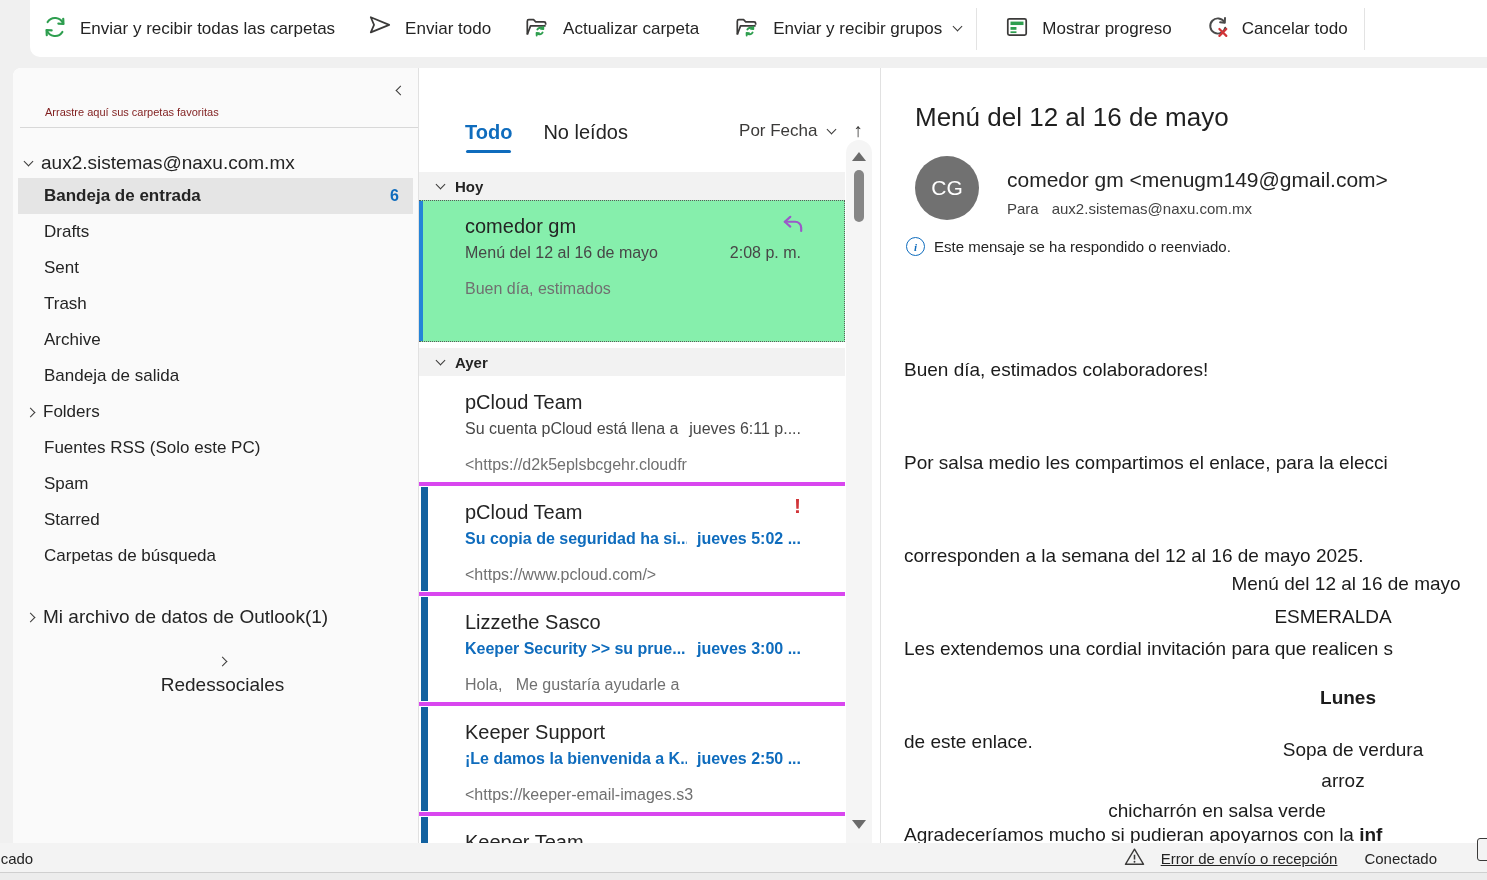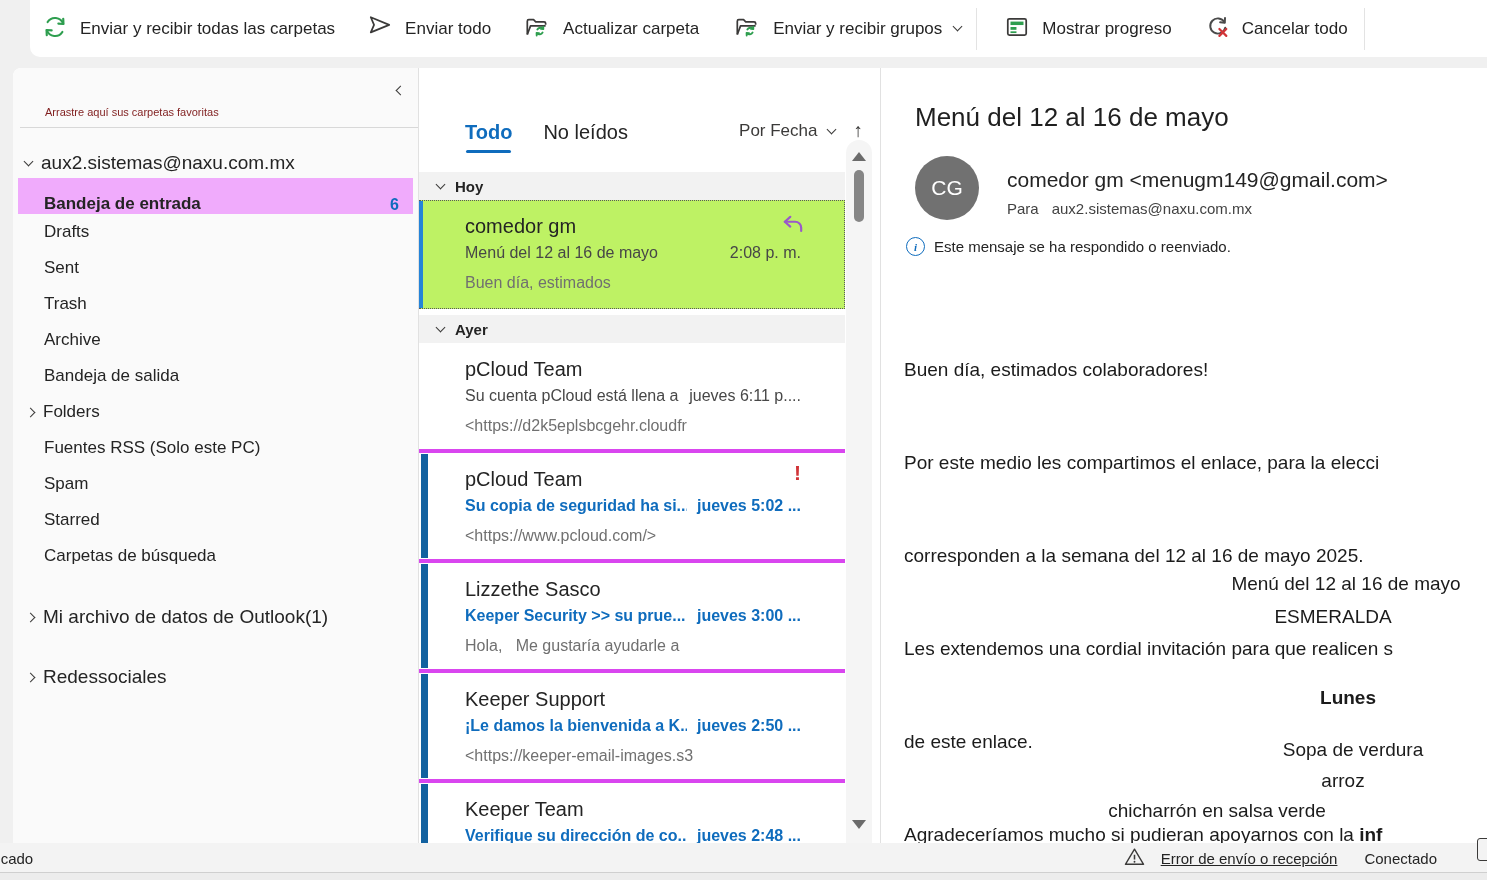--- a/index.html
+++ b/index.html
@@ -28,49 +28,49 @@
   
   .sidebar{width:405px;min-width:405px;background:#fafafa;border-right:1px solid #e1e1e1;
     border-radius:8px 0 0 0;position:relative;overflow:hidden;}
   .collapse{position:absolute;top:12px;right:14px;color:#3b3a39;}
   .fav-hint{margin:34px 0 0 32px;font-size:11px;color:#7f1d1d;line-height:20px;}
   .side-divider{margin:5px 0 0 7px;border-top:1px solid #d8d8d8;}
   .account-row{margin-top:22px;display:flex;align-items:center;padding-left:12px;gap:9px;
     font-size:19px;color:#242424;height:26px;}
   .folders{margin-top:2px;}
   .frow{height:36px;display:flex;align-items:center;padding-left:31px;font-size:17px;color:#242424;}
-  .frow.selected{background:#f0abfc;font-weight:bold;margin:0 5px;padding-left:26px;align-items:flex-end;}
+  .frow.selected{background:#e5e5e5;font-weight:bold;margin:0 5px;padding-left:26px;}
   .frow .count{margin-left:auto;padding-right:14px;color:#0f6cbd;font-weight:bold;font-size:16px;}
   .frow.haschev{padding-left:14px;gap:9px;}
   .dfile{display:flex;align-items:center;padding-left:14px;gap:9px;font-size:19px;color:#242424;height:38px;}
   .dfile.first{margin-top:24px;text-align:center;}
-  .dfile.second{margin-top:22px;}
+  .dfile.second{margin-top:22px;flex-direction:column;}
   
   .list{width:461px;min-width:461px;position:relative;background:#fff;border-right:1px solid #e1e1e1;overflow:hidden;}
   .tabs{height:72px;display:flex;align-items:flex-start;padding:20px 17px 0 46px;box-sizing:border-box;margin-top:32px;}
   .tab{font-size:20px;line-height:24px;position:relative;padding-bottom:9px;}
   .tab.active{color:#0f6cbd;font-weight:bold;}
   .tab.active::after{content:"";position:absolute;left:1px;right:1px;bottom:0;height:3px;background:#0f6cbd;border-radius:2px;}
   .tab.inactive{margin-left:31px;color:#242424;}
   .sortgrp{margin-left:auto;display:flex;align-items:center;gap:10px;font-size:17px;color:#3b3a39;}
   .sort-asc{font-size:19px;color:#3b3a39;margin-left:9px;}
   .group{height:28px;background:#f2f2f2;display:flex;align-items:center;gap:11px;padding-left:18px;
     font-size:15px;font-weight:bold;color:#242424;width:426px;box-sizing:border-box;}
   .group.yesterday{margin-top:6px;}
   .msg{width:426px;box-sizing:border-box;position:relative;padding:13px 44px 0 46px;height:110px;
     border-bottom:4px solid #d946ef;background:#fff;}
-  .msg.selected{height:109px;background:#bef264;outline:1px dotted #5a5a5a;outline-offset:-1px;border-bottom:none;}
+  .msg.selected{height:142px;background:#86efac;outline:1px dotted #5a5a5a;outline-offset:-1px;border-bottom:none;}
   .msg.selected .selbar{position:absolute;left:0;top:1px;bottom:1px;width:4px;background:#2584d8;}
   .msg .ubar{position:absolute;left:2px;top:1px;bottom:1px;width:7px;background:#1261a0;}
   .msg-sender{font-size:20px;color:#242424;line-height:26px;white-space:nowrap;}
   .msg-row{display:flex;align-items:baseline;margin-top:4px;font-size:16px;line-height:19px;}
   .msg-subject{color:#474747;white-space:nowrap;overflow:hidden;}
   .msg-time{margin-left:auto;color:#474747;white-space:nowrap;padding-left:10px;}
   .msg.unread .msg-subject,.msg.unread .msg-time{color:#0f6cbd;font-weight:bold;}
-  .msg-preview{margin-top:12px;font-size:16px;color:#707070;white-space:pre;overflow:hidden;}
+  .msg-preview{margin-top:18px;font-size:16px;color:#707070;white-space:pre;overflow:hidden;}
   .reply-ic{position:absolute;right:40px;top:14px;}
   .important{position:absolute;right:44px;top:8px;color:#d13438;font-size:21px;font-weight:bold;}
   
   .sbar{position:absolute;top:72px;bottom:0;right:8px;width:26px;background:#f5f5f5;border-radius:13px 13px 0 0;}
   .sb-up{position:absolute;top:12px;left:6px;width:0;height:0;border-left:7px solid transparent;border-right:7px solid transparent;border-bottom:9px solid #6b6b6b;}
   .sb-thumb{position:absolute;top:30px;left:8px;width:10px;height:52px;border-radius:5px;background:#868686;}
   .sb-down{position:absolute;bottom:14px;left:6px;width:0;height:0;border-left:7px solid transparent;border-right:7px solid transparent;border-top:9px solid #6b6b6b;}
   
   .reading{flex:1;position:relative;background:#fff;overflow:hidden;}
   .r-title{position:absolute;left:34px;top:34px;font-size:26px;color:#1f1f1f;white-space:nowrap;}
@@ -334,21 +334,21 @@
     <div class="r-para">
       <span>Para</span>
       <span>aux2.sistemas@naxu.com.mx</span>
     </div>
     <div class="r-info">
       <span class="info-ic">i</span>
       <span>Este mensaje se ha respondido o reenviado.</span>
     </div>
     <div class="r-body">
       <div><span>Buen día, estimados colaboradores!</span><b></b></div>
-      <div><span>Por este medio les compartimos el enlace, para la elecci</span><b></b></div>
+      <div><span>Por salsa medio les compartimos el enlace, para la elecci</span><b></b></div>
       <div><span>corresponden a la semana del 12 al 16 de mayo 2025.</span><b></b></div>
       <div><span>Les extendemos una cordial invitación para que realicen s</span><b></b></div>
       <div><span>de este enlace.</span><b></b></div>
       <div><span>Agradeceríamos mucho si pudieran apoyarnos con la </span><b>inf</b></div>
       
       
     </div>
     <div class="mline m0">Menú del 12 al 16 de mayo</div>
     <div class="mline m1">ESMERALDA</div>
     <div class="mline m2">Lunes</div>

